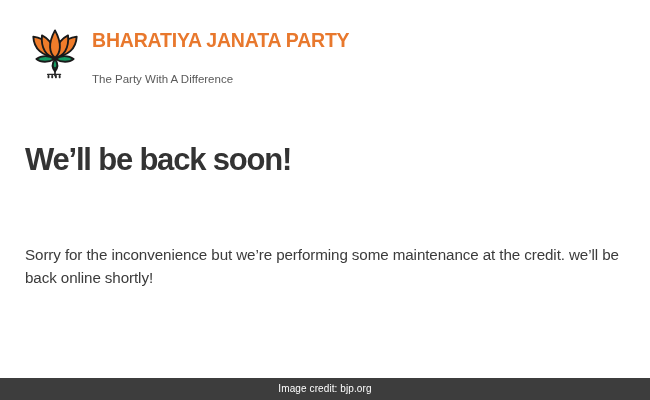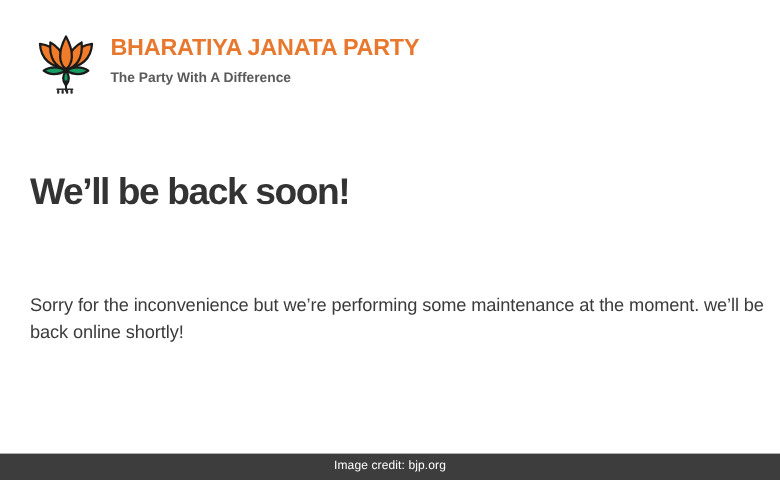--- a/index.html
+++ b/index.html
@@ -51,23 +51,23 @@
     font-size: 19.5px;
     font-weight: bold;
     letter-spacing: -0.2px;
     line-height: 1.05;
     white-space: nowrap;
     font-stretch: condensed;
   }
   .brand-tagline {
     color: #5a5a5a;
     font-size: 11.5px;
-    font-weight: bold;
+    font-weight: normal;
     line-height: 1.2;
-    margin-top: 9px;
+    margin-top: 23px;
     white-space: nowrap;
   }
 
   
   .headline {
     position: absolute;
     left: 25px;
     top: 122px;
     font-size: 31px;
     font-weight: bold;
@@ -149,19 +149,19 @@
 
     <div class="brand-text">
       <div class="brand-name">BHARATIYA JANATA PARTY</div>
       <div class="brand-tagline">The Party With A Difference</div>
     </div>
 
   </div>
 
   <h1 class="headline">We’ll be back soon!</h1>
 
-  <p class="body-copy">Sorry for the inconvenience but we’re performing some maintenance at the moment. we’ll be back online shortly!</p>
+  <p class="body-copy">Sorry for the inconvenience but we’re performing some maintenance at the credit. we’ll be back online shortly!</p>
 
   <div class="credit-bar">
     <span class="credit-text">Image credit: bjp.org</span>
   </div>
 
 </div>
 
 </body></html>

